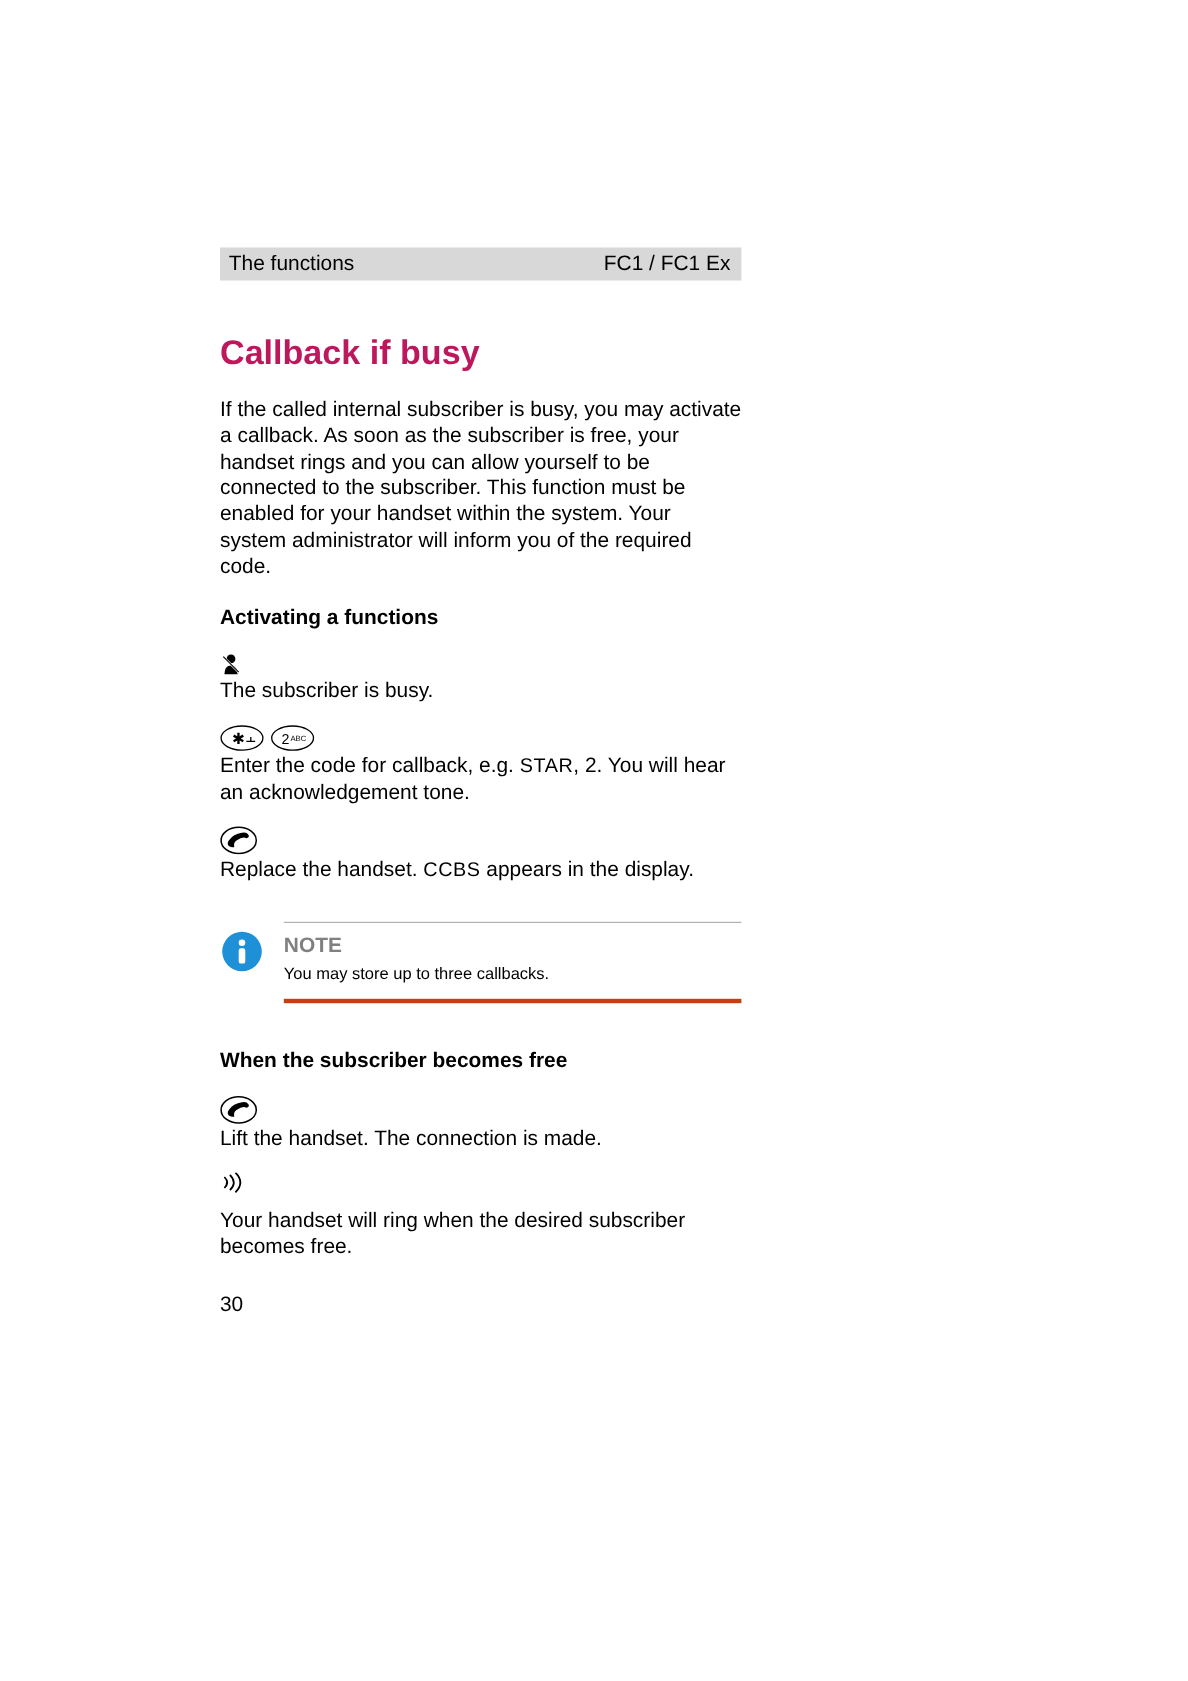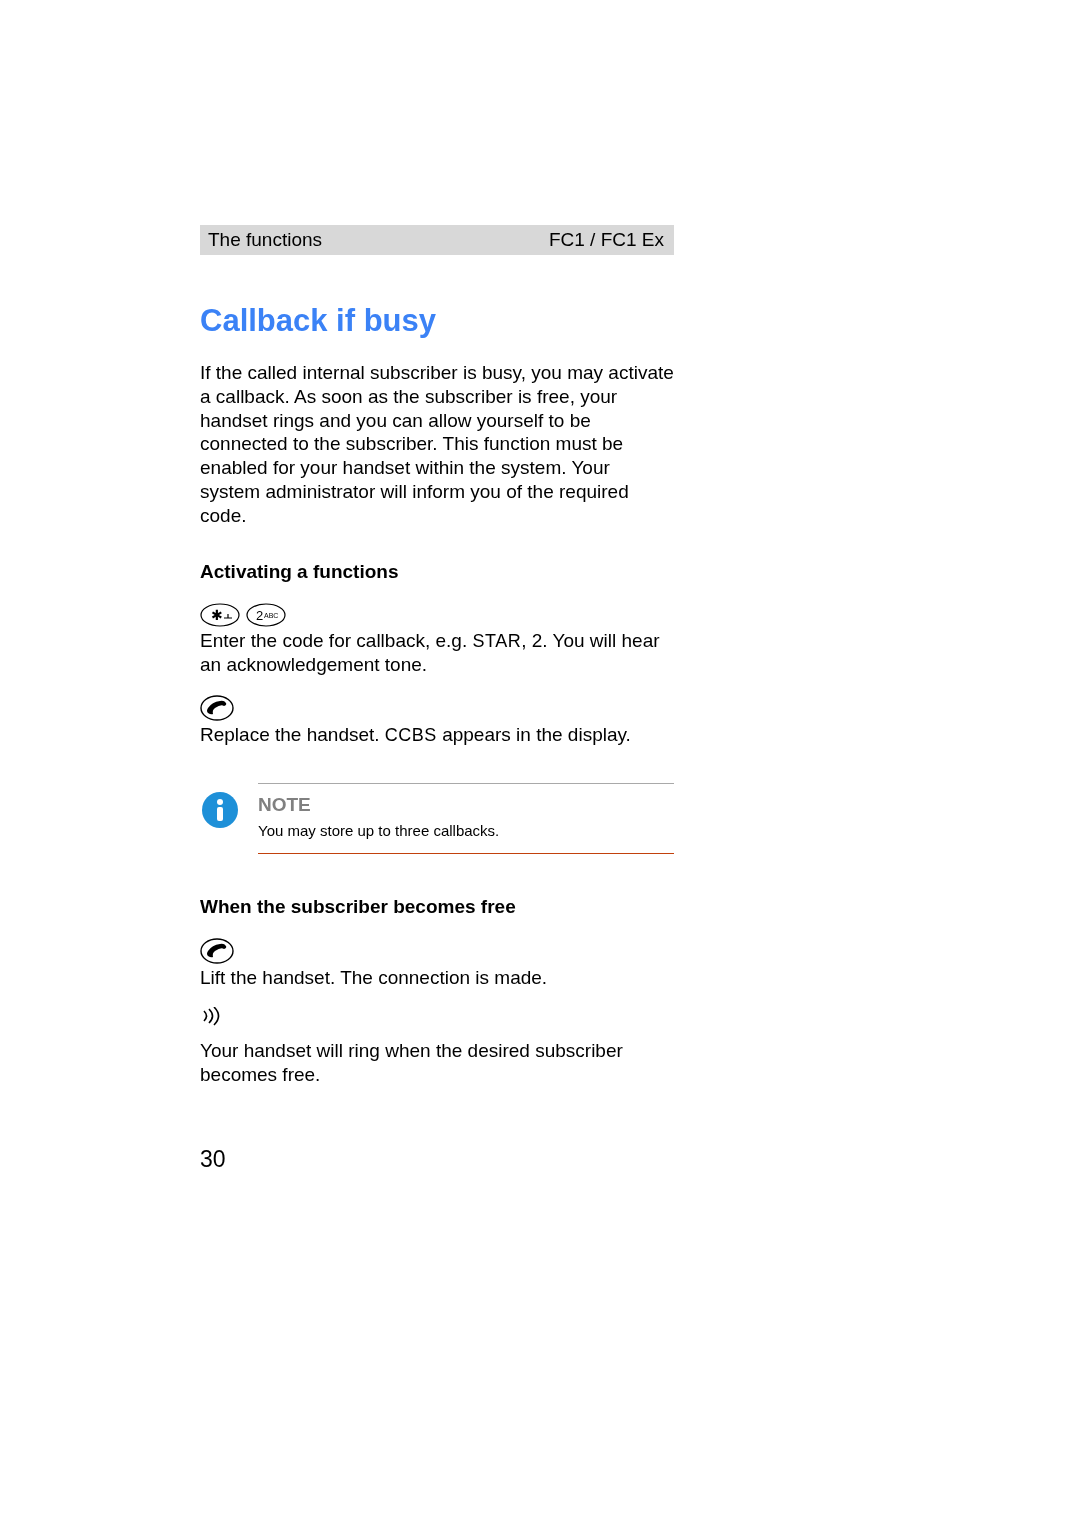--- a/index.html
+++ b/index.html
@@ -21,29 +21,29 @@
   .header-bar {
     background: #d8d8d8;
     display: flex;
     justify-content: space-between;
     align-items: center;
     font-size: 19px;
     padding: 4px 10px 4px 8px;
     margin-bottom: 48px;
   }
   .section-title {
-    color: #3b82f6;
+    color: #be185d;
     font-size: 31px;
     font-weight: bold;
     margin-bottom: 22px;
   }
   .para {
     font-size: 19px;
     line-height: 1.25;
-    margin-bottom: 34px;
+    margin-bottom: 24px;
   }
   .subhead {
     font-size: 19px;
     font-weight: bold;
     margin-bottom: 20px;
   }
   .step-block {
     margin-bottom: 18px;
   }
   .icon-row {
@@ -57,21 +57,21 @@
     line-height: 1.25;
   }
   .mono {
     font-family: Liberation Sans, sans-serif;
     font-size: 18px;
     letter-spacing: 0.5px;
   }
   .note-box {
     margin-left: 58px;
     border-top: 1px solid #a9a9a9;
-    border-bottom: 1px solid #c2410c;
+    border-bottom: 4px solid #c2410c;
     padding: 10px 0 14px 0;
     position: relative;
     margin-bottom: 42px;
   }
   .note-icon-wrap {
     position: absolute;
     left: -58px;
     top: 6px;
   }
   .note-label {
@@ -79,41 +79,54 @@
     font-size: 19px;
     font-weight: bold;
     margin-bottom: 6px;
   }
   .note-text {
     font-size: 15px;
   }
   .page-number {
     position: absolute;
     left: 200px;
-    bottom: 355px;
-    font-size: 23px;
+    bottom: 330px;
+    font-size: 19px;
   }
   svg { display: block; }
 </style>
 </head>
 <body>
 
 <div class="page">
 
   <div class="header-bar">
     <span>The functions</span>
     <span>FC1 / FC1 Ex</span>
   </div>
 
   <div class="section-title">Callback if busy</div>
 
   <div class="para">If the called internal subscriber is busy, you may activate a callback. As soon as the subscriber is free, your handset rings and you can allow yourself to be connected to the subscriber. This function must be enabled for your handset within the system. Your system administrator will inform you of the required code.</div>
 
   <div class="subhead">Activating a functions</div>
 
+  <div class="step-block">
+    <div class="icon-row">
+      <span>
+        <svg width="20" height="22" viewBox="0 0 20 22">
+          <circle cx="10" cy="6" r="4" fill="#000"></circle>
+          <path d="M4 20 Q4 12 10 12 Q16 12 16 20 Z" fill="#000"></path>
+          <line x1="3" y1="4" x2="17" y2="18" stroke="#fff" stroke-width="2"></line>
+          <line x1="3" y1="4" x2="17" y2="18" stroke="#000" stroke-width="1"></line>
+        </svg>
+      </span>
+    </div>
+    <div class="step-text">The subscriber is busy.</div>
+  </div>
 
   <div class="step-block">
     <div class="icon-row">
       <span>
         <svg width="40" height="24" viewBox="0 0 40 24">
           <ellipse cx="20" cy="12" rx="19" ry="11" fill="none" stroke="#000" stroke-width="1.2"></ellipse>
           <text x="11" y="17" font-size="14" font-family="Arial" fill="#000">✱</text>
           <path d="M24 15 L28 15 L28 11 M28 15 L32 15" fill="none" stroke="#000" stroke-width="1.2"></path>
         </svg>
       </span>

